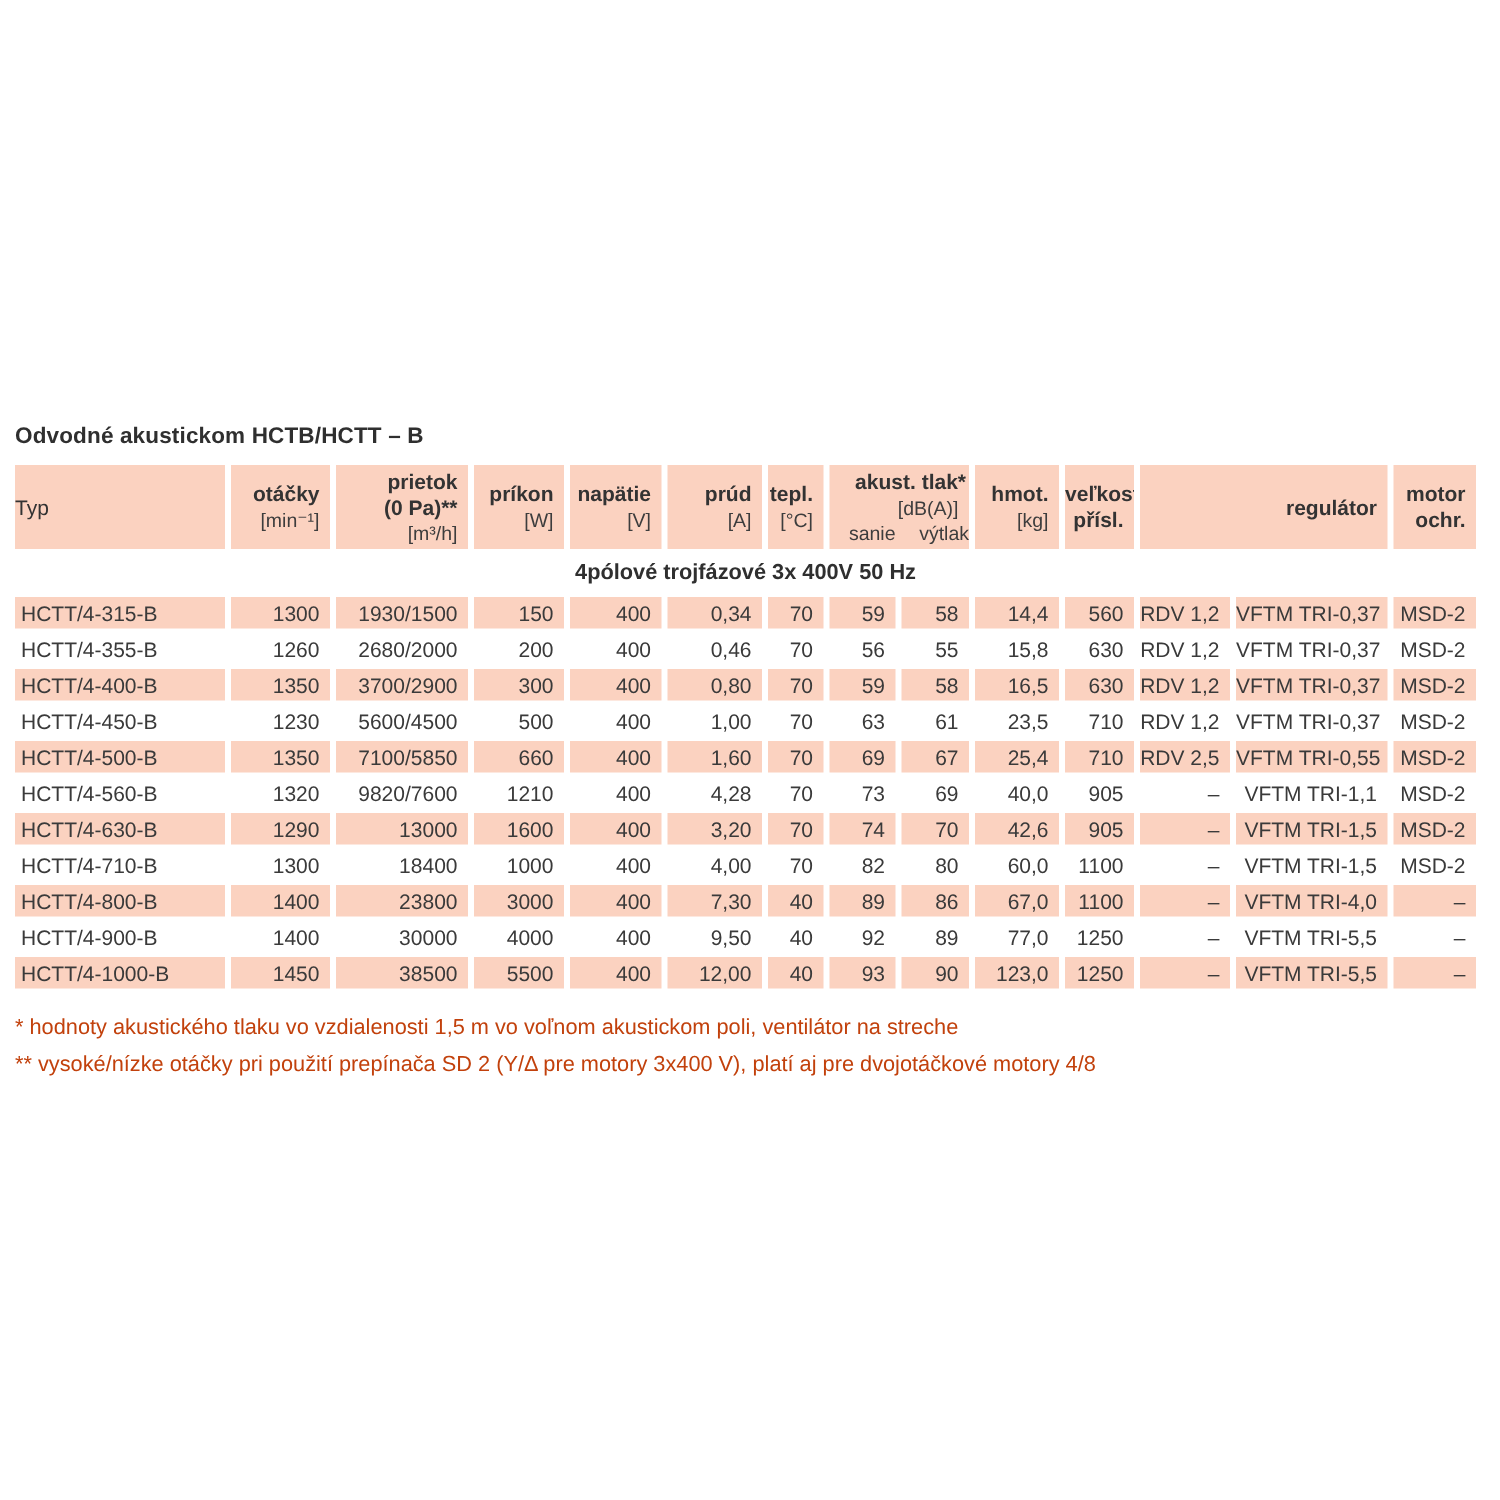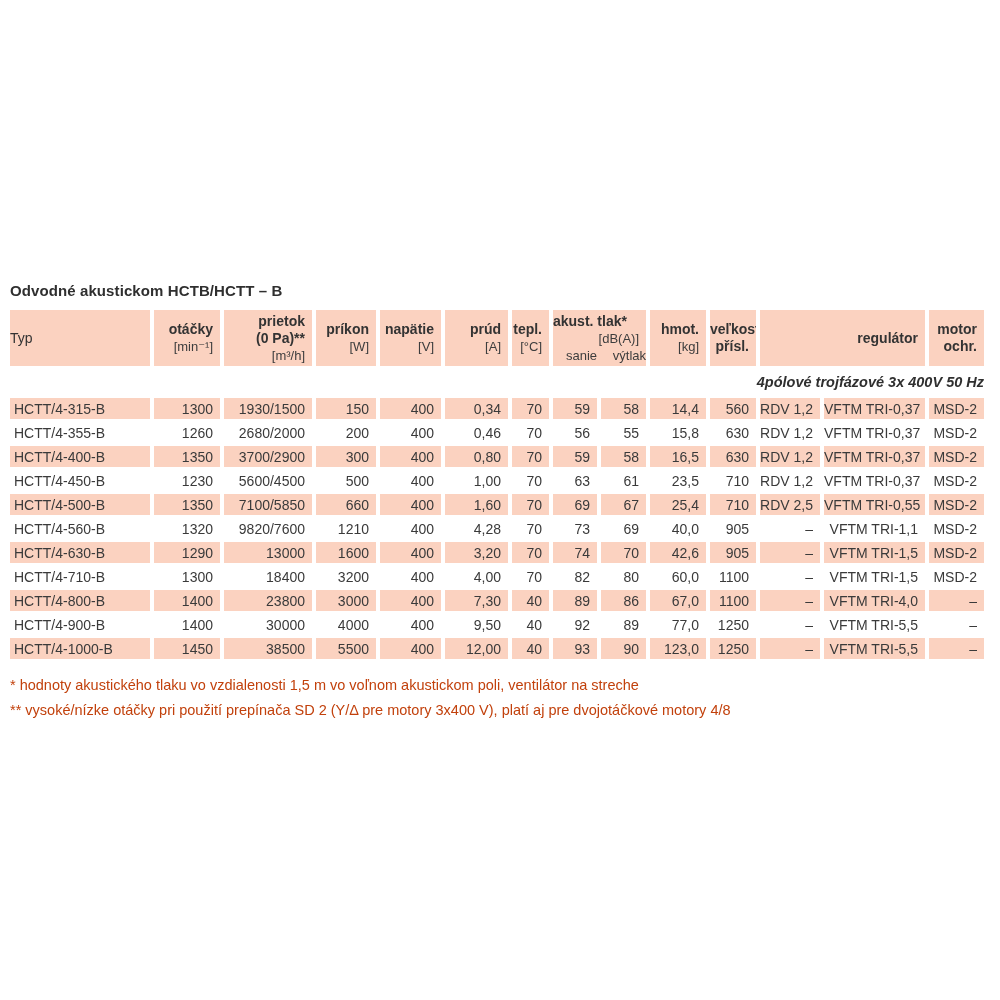--- a/index.html
+++ b/index.html
@@ -41,35 +41,34 @@
     height: 56px;
     font-weight: normal;
     font-size: 14px;
     line-height: 17px;
     text-align: right;
   }
   thead th .b { font-weight: bold; color: #333333; }
   thead th .u { font-weight: normal; font-size: 13px; color: #3d3d3d; }
   .pr { padding-right: 7px; }
   th.h-typ { text-align: left; padding-left: 6px; font-weight: normal; font-size: 14px; color: #333333; }
-  th.h-akust .line-center { text-align: left; padding-right: 2px; }
+  th.h-akust .line-center { text-align: right; padding-right: 2px; }
   th.h-akust .subrow { display: flex; align-items: flex-end; }
   th.h-akust .subrow .s1 { width: 45px; text-align: right; padding-right: 1px; }
   th.h-akust .subrow .s2 { flex: 1; text-align: right; padding-right: 0; }
 
   
   td.section-cell {
     background: #ffffff;
     height: 26px;
     font-weight: bold;
     font-size: 14.5px;
     color: #2f2f2f;
     padding-left: 6px;
-    text-align: right;
-    font-style: italic;
+    text-align: center;
   }
 
   
   tbody tr.data-row td {
     height: 21px;
     font-size: 14px;
     text-align: right;
     padding-right: 7px;
     color: #3a3a3a;
   }
@@ -283,21 +282,21 @@
       <td>42,6</td>
       <td>905</td>
       <td>–</td>
       <td>VFTM TRI-1,5</td>
       <td>MSD-2</td>
     </tr>
         <tr class="data-row plain">
       <td class="c-typ">HCTT/4-710-B</td>
       <td>1300</td>
       <td>18400</td>
-      <td>3200</td>
+      <td>1000</td>
       <td>400</td>
       <td>4,00</td>
       <td>70</td>
       <td>82</td>
       <td>80</td>
       <td>60,0</td>
       <td>1100</td>
       <td>–</td>
       <td>VFTM TRI-1,5</td>
       <td>MSD-2</td>

